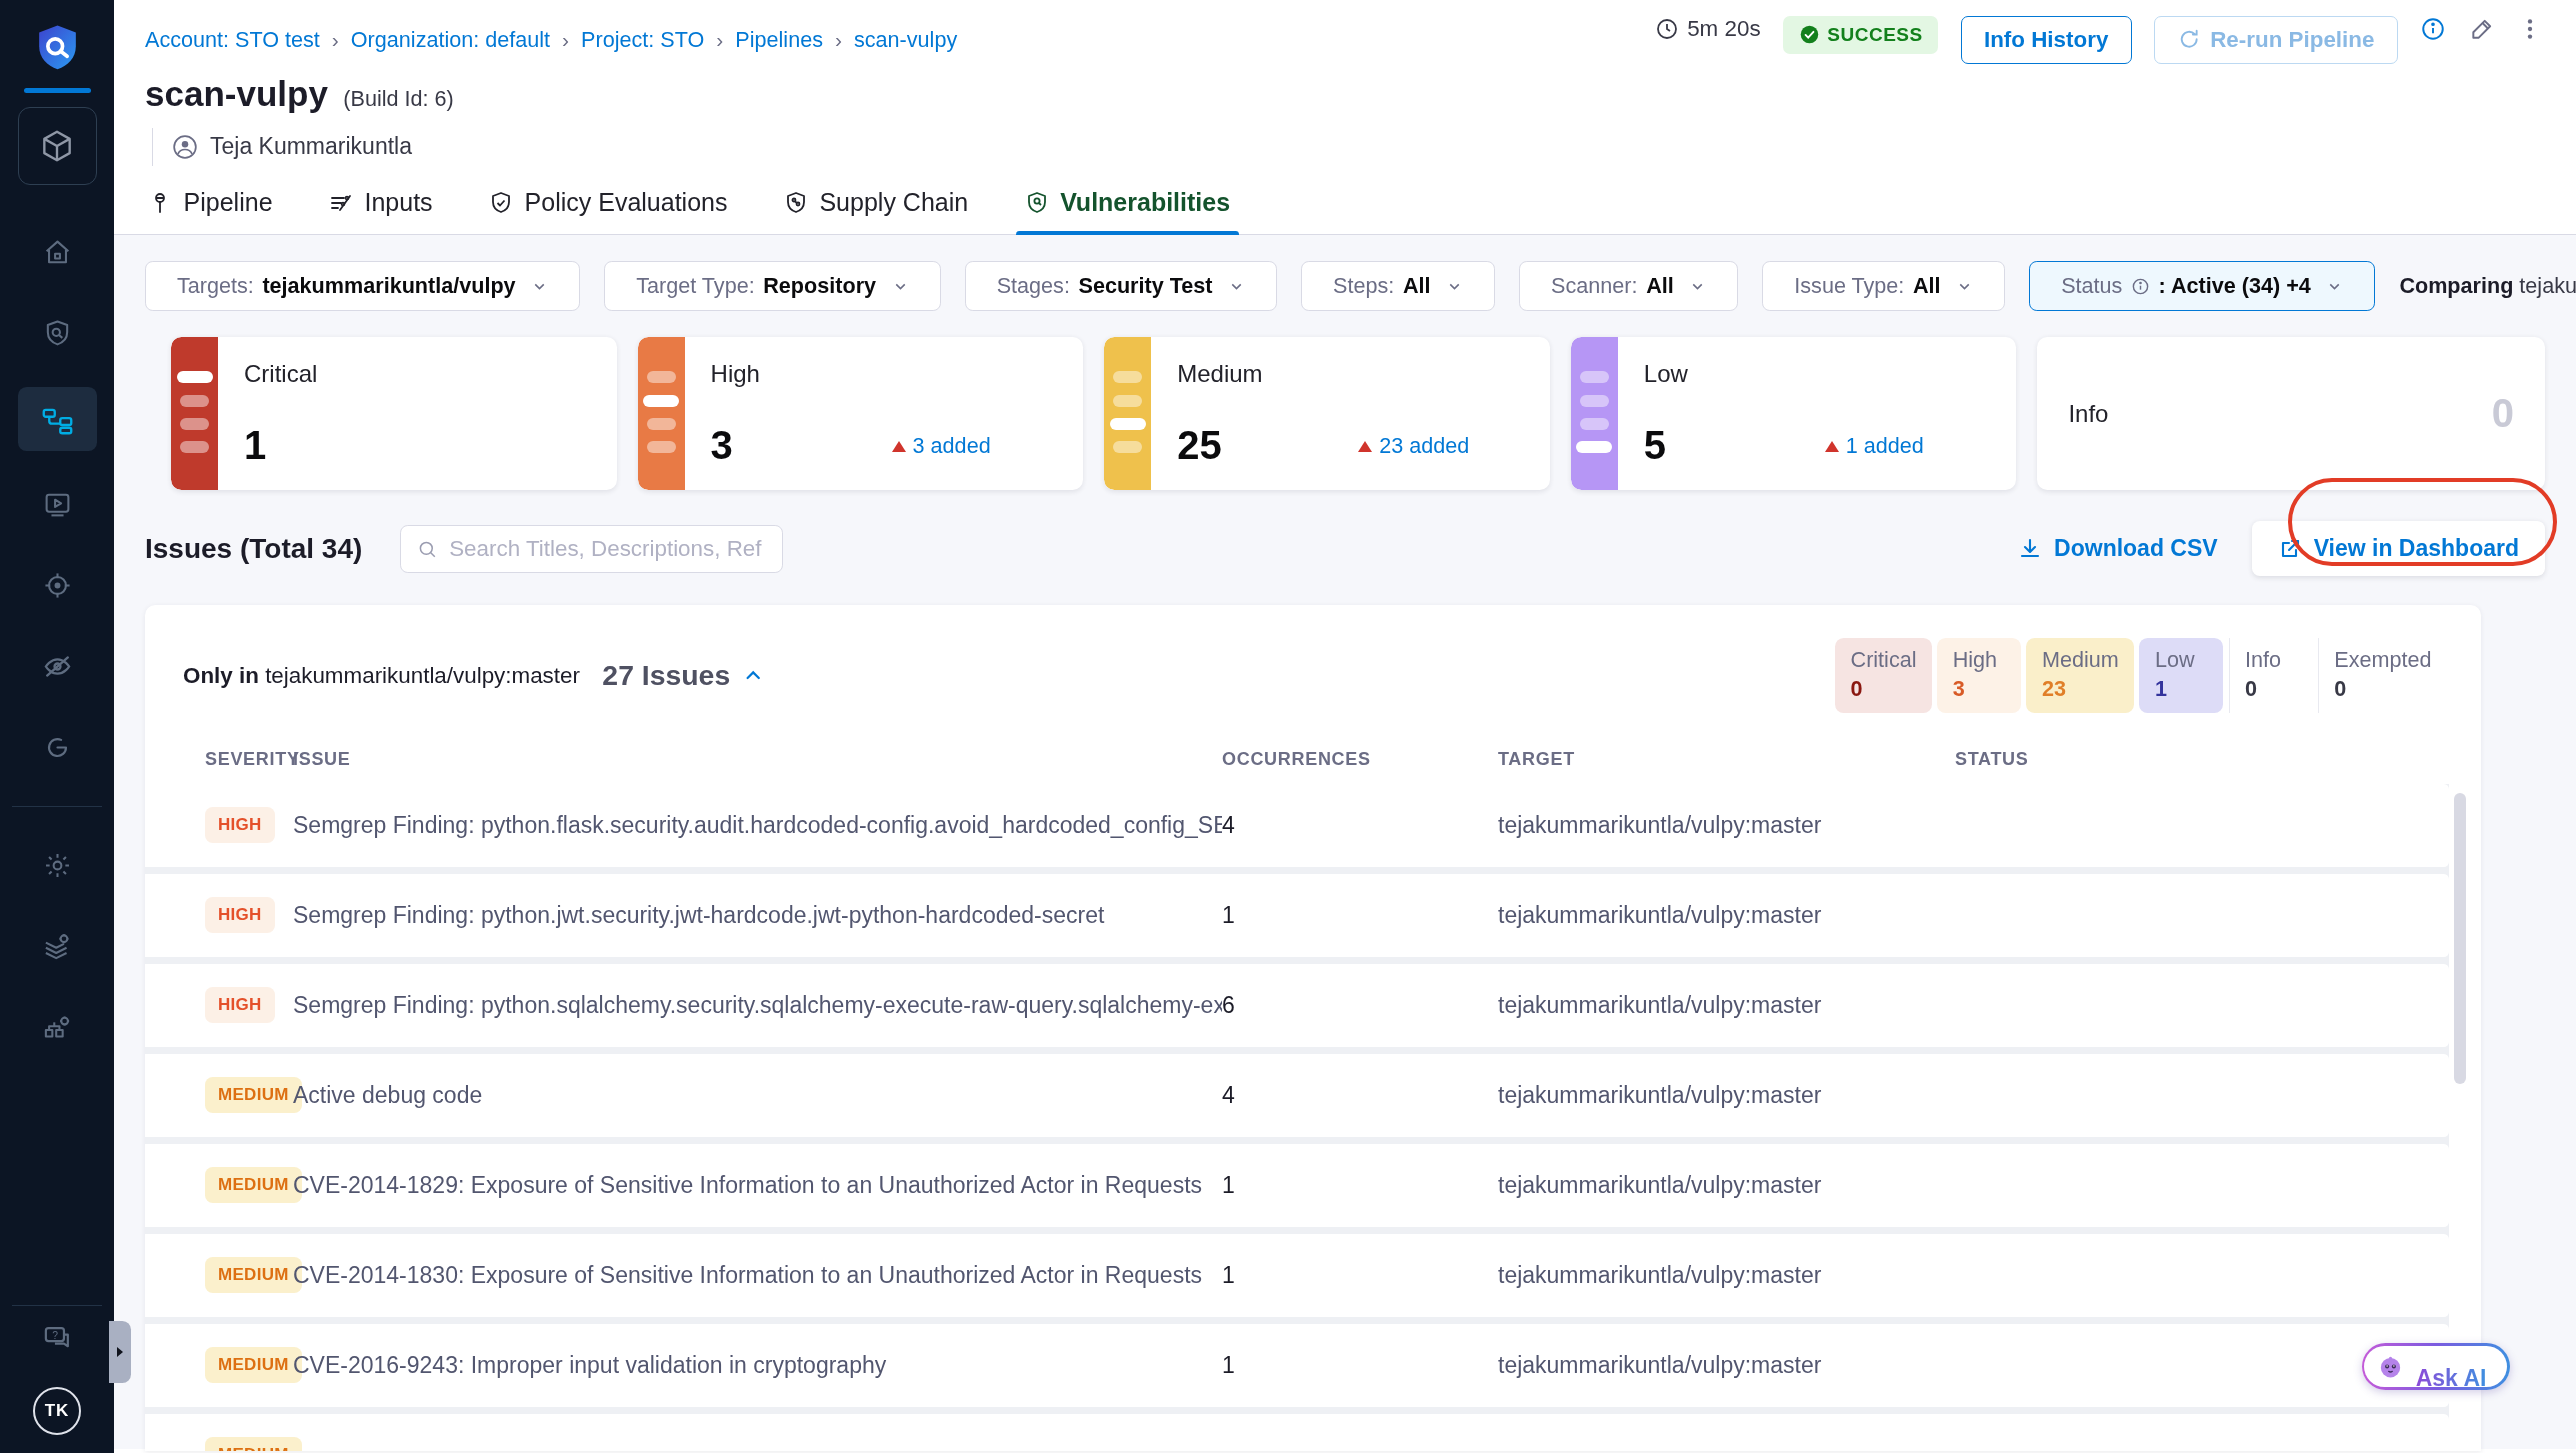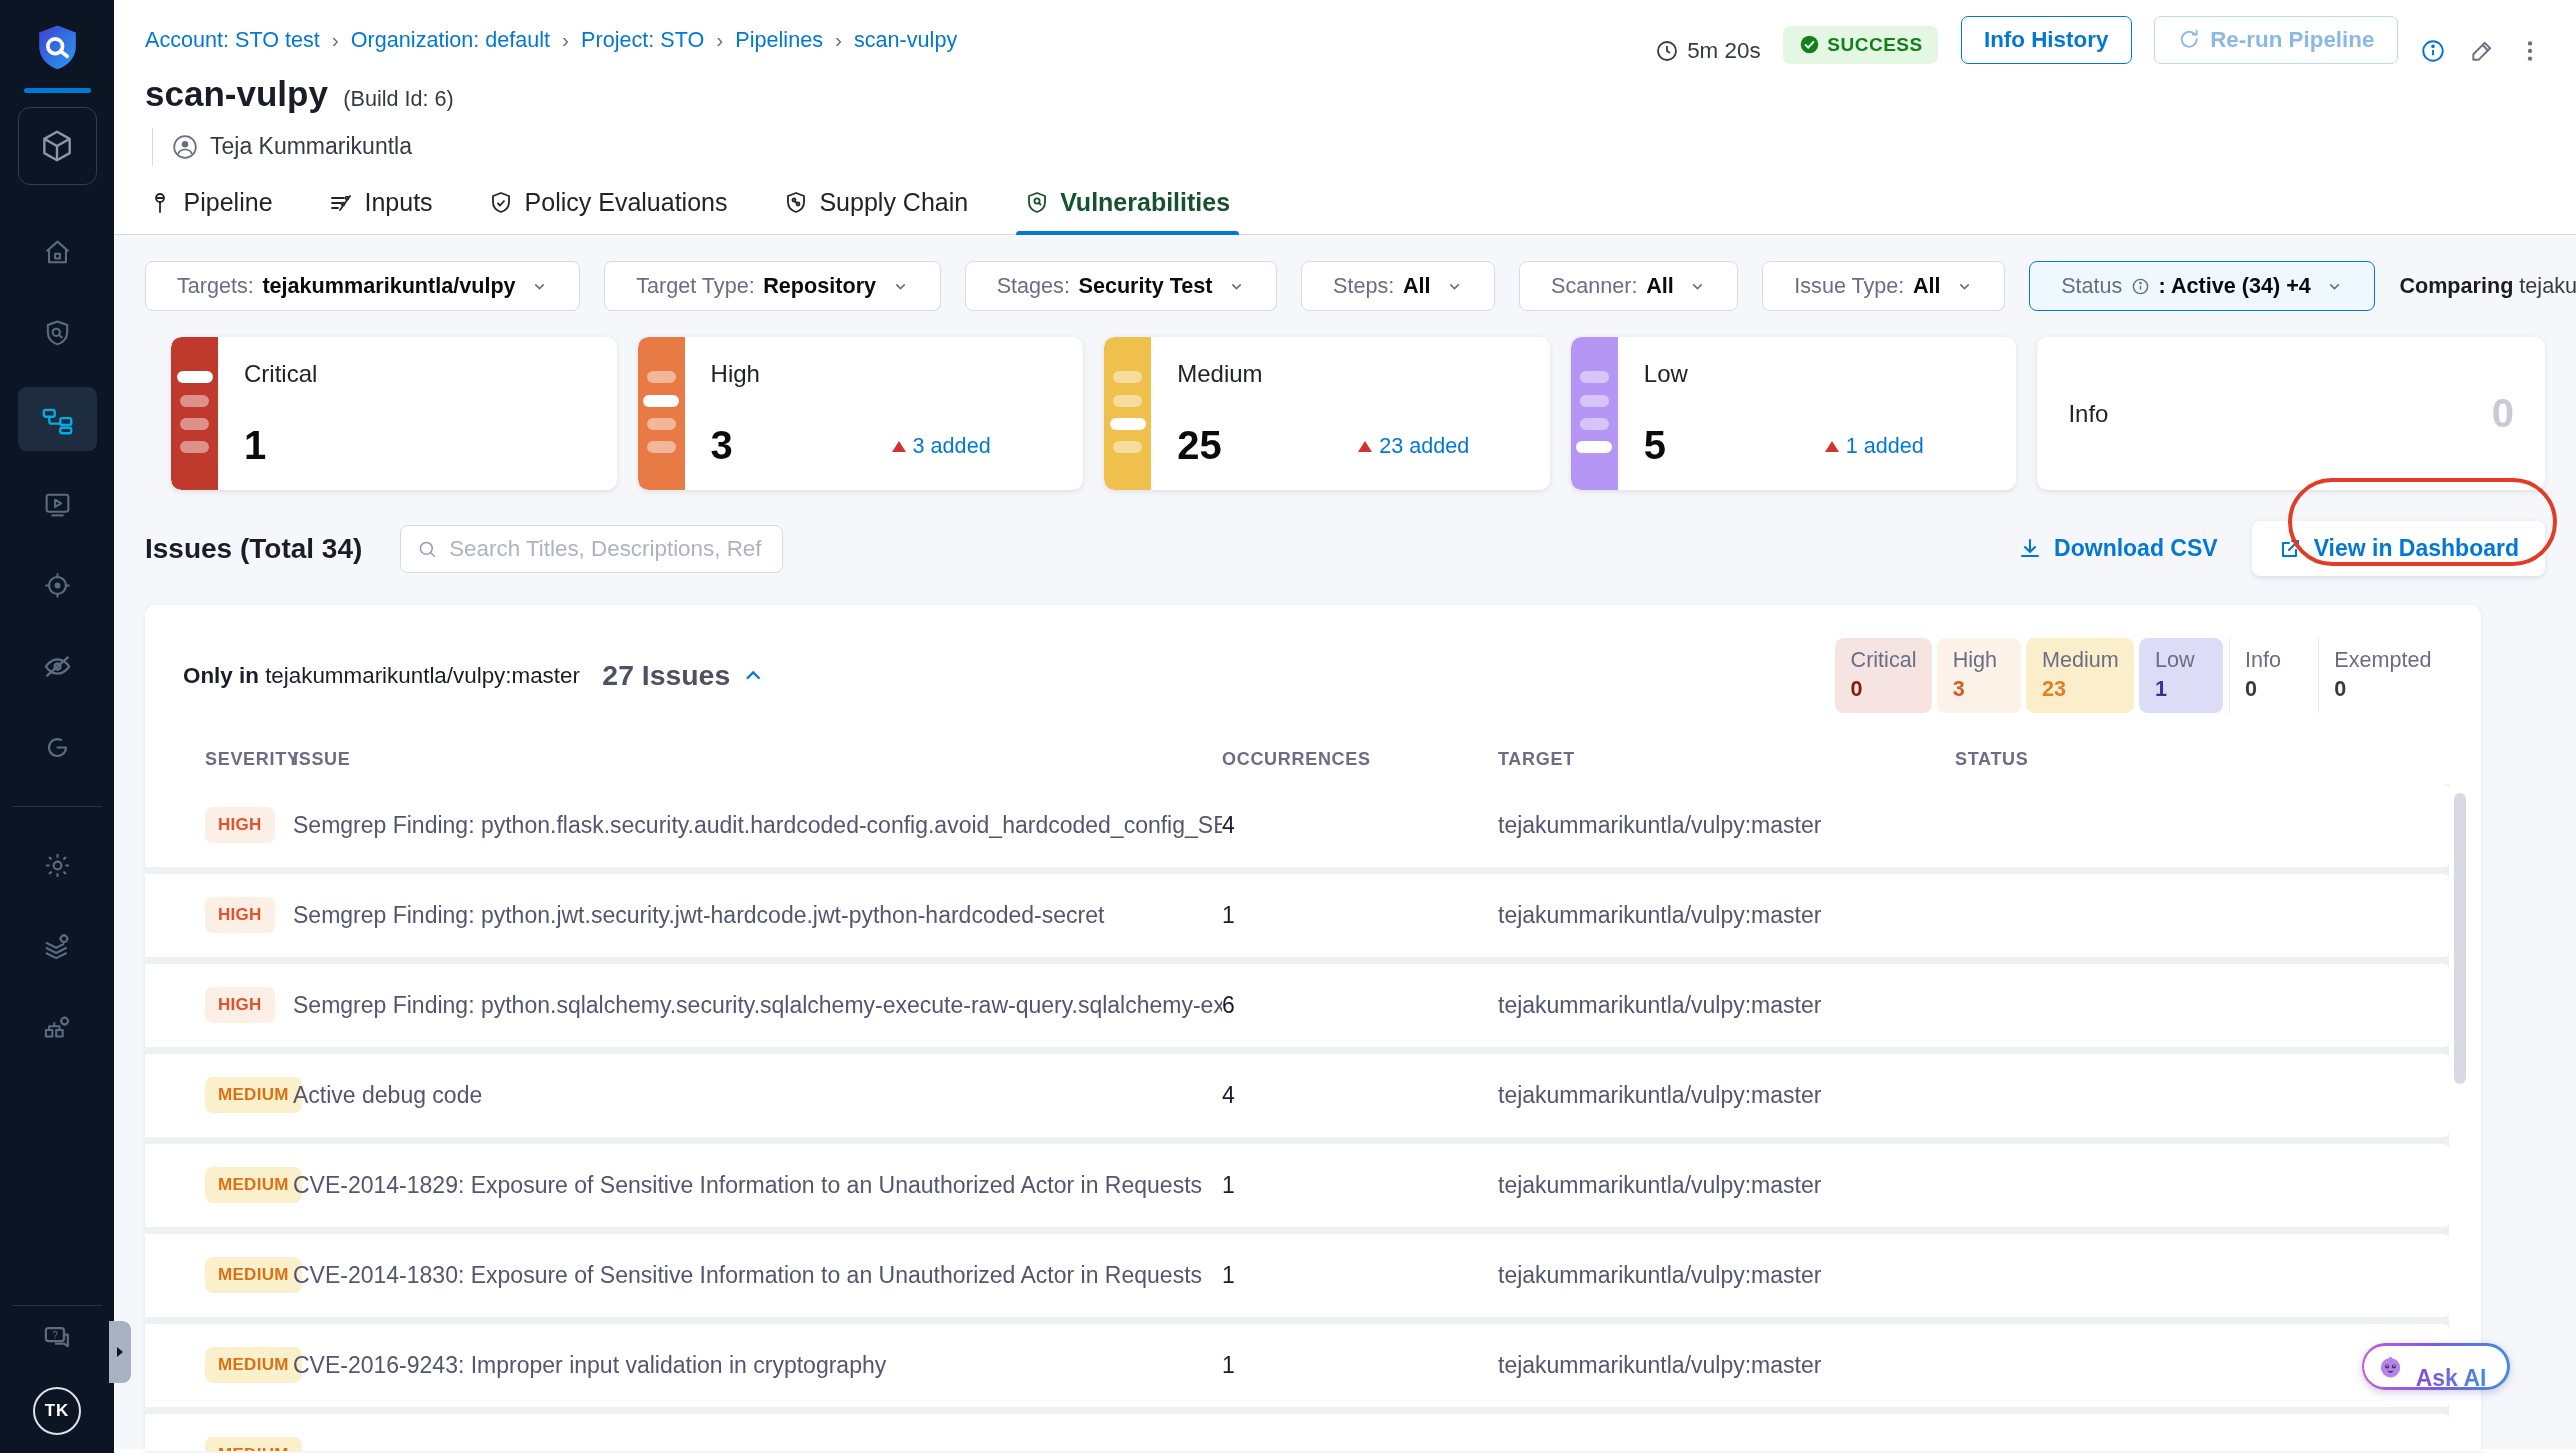--- a/index.html
+++ b/index.html
@@ -20,21 +20,21 @@
   .avatar { width:48px; height:48px; border-radius:50%; border:2.6px solid #dfe2ea; color:#fff; font-weight:bold; font-size:17px; display:flex; align-items:center; justify-content:center; margin:21px 0 19px; cursor:pointer; letter-spacing:0.9px; }
   .expand-tab { position:absolute; left:109px; top:1321px; width:22.4px; height:62px; background:#a9b0c2; border-radius:0 8.6px 8.6px 0; display:flex; align-items:center; justify-content:center; color:#10131c; font-size:15.5px; cursor:pointer; z-index:40; }
 
   
   .main { position:absolute; left:114px; top:0; width:2462px; height:1454px; background:#fff; }
 
   .topbar { display:flex; align-items:center; justify-content:space-between; padding:15.5px 33px 7px 31px; }
   .breadcrumb { display:flex; align-items:center; gap:12px; font-size:21.6px; color:#0278d5;text-align:center; }
   .breadcrumb .crumb { cursor:pointer; }
   .breadcrumb .sep { color:#6b6d85; font-size:21px; }
-  .top-right { display:flex; align-items:flex-end; gap:22.4px; }
+  .top-right { display:flex; align-items:flex-start; gap:22.4px; }
   .duration { display:flex; align-items:center; gap:8.6px; color:#383946; font-size:22.4px; }
   .status-badge { display:flex; align-items:center; gap:7.8px; background:#e3f7e3; color:#13801c; font-weight:bold; font-size:19px; letter-spacing:0.5px; border-radius:7px; height:38px; padding:0 15.5px; }
   .btn-outline { display:flex; align-items:center; gap:10.3px; height:48px; padding:0 22.4px; border:1.7px solid #0278d5; border-radius:7px; background:#fff; color:#0278d5; font-weight:bold; font-size:22.4px; cursor:pointer; }
   .btn-outline.disabled { border-color:#bcd9f2; color:#8ab9e4; cursor:default; }
   .icon-btn { color:#6b6d85; display:flex; align-items:center; justify-content:center; cursor:pointer; }
   .info-blue { color:#0278d5; }
 
   .title-block { padding:3.4px 31px 0; }
   .title-row { display:flex; align-items:baseline; gap:15.5px; }
   .page-title { font-size:35px; font-weight:bold; color:#1c1c28; }

